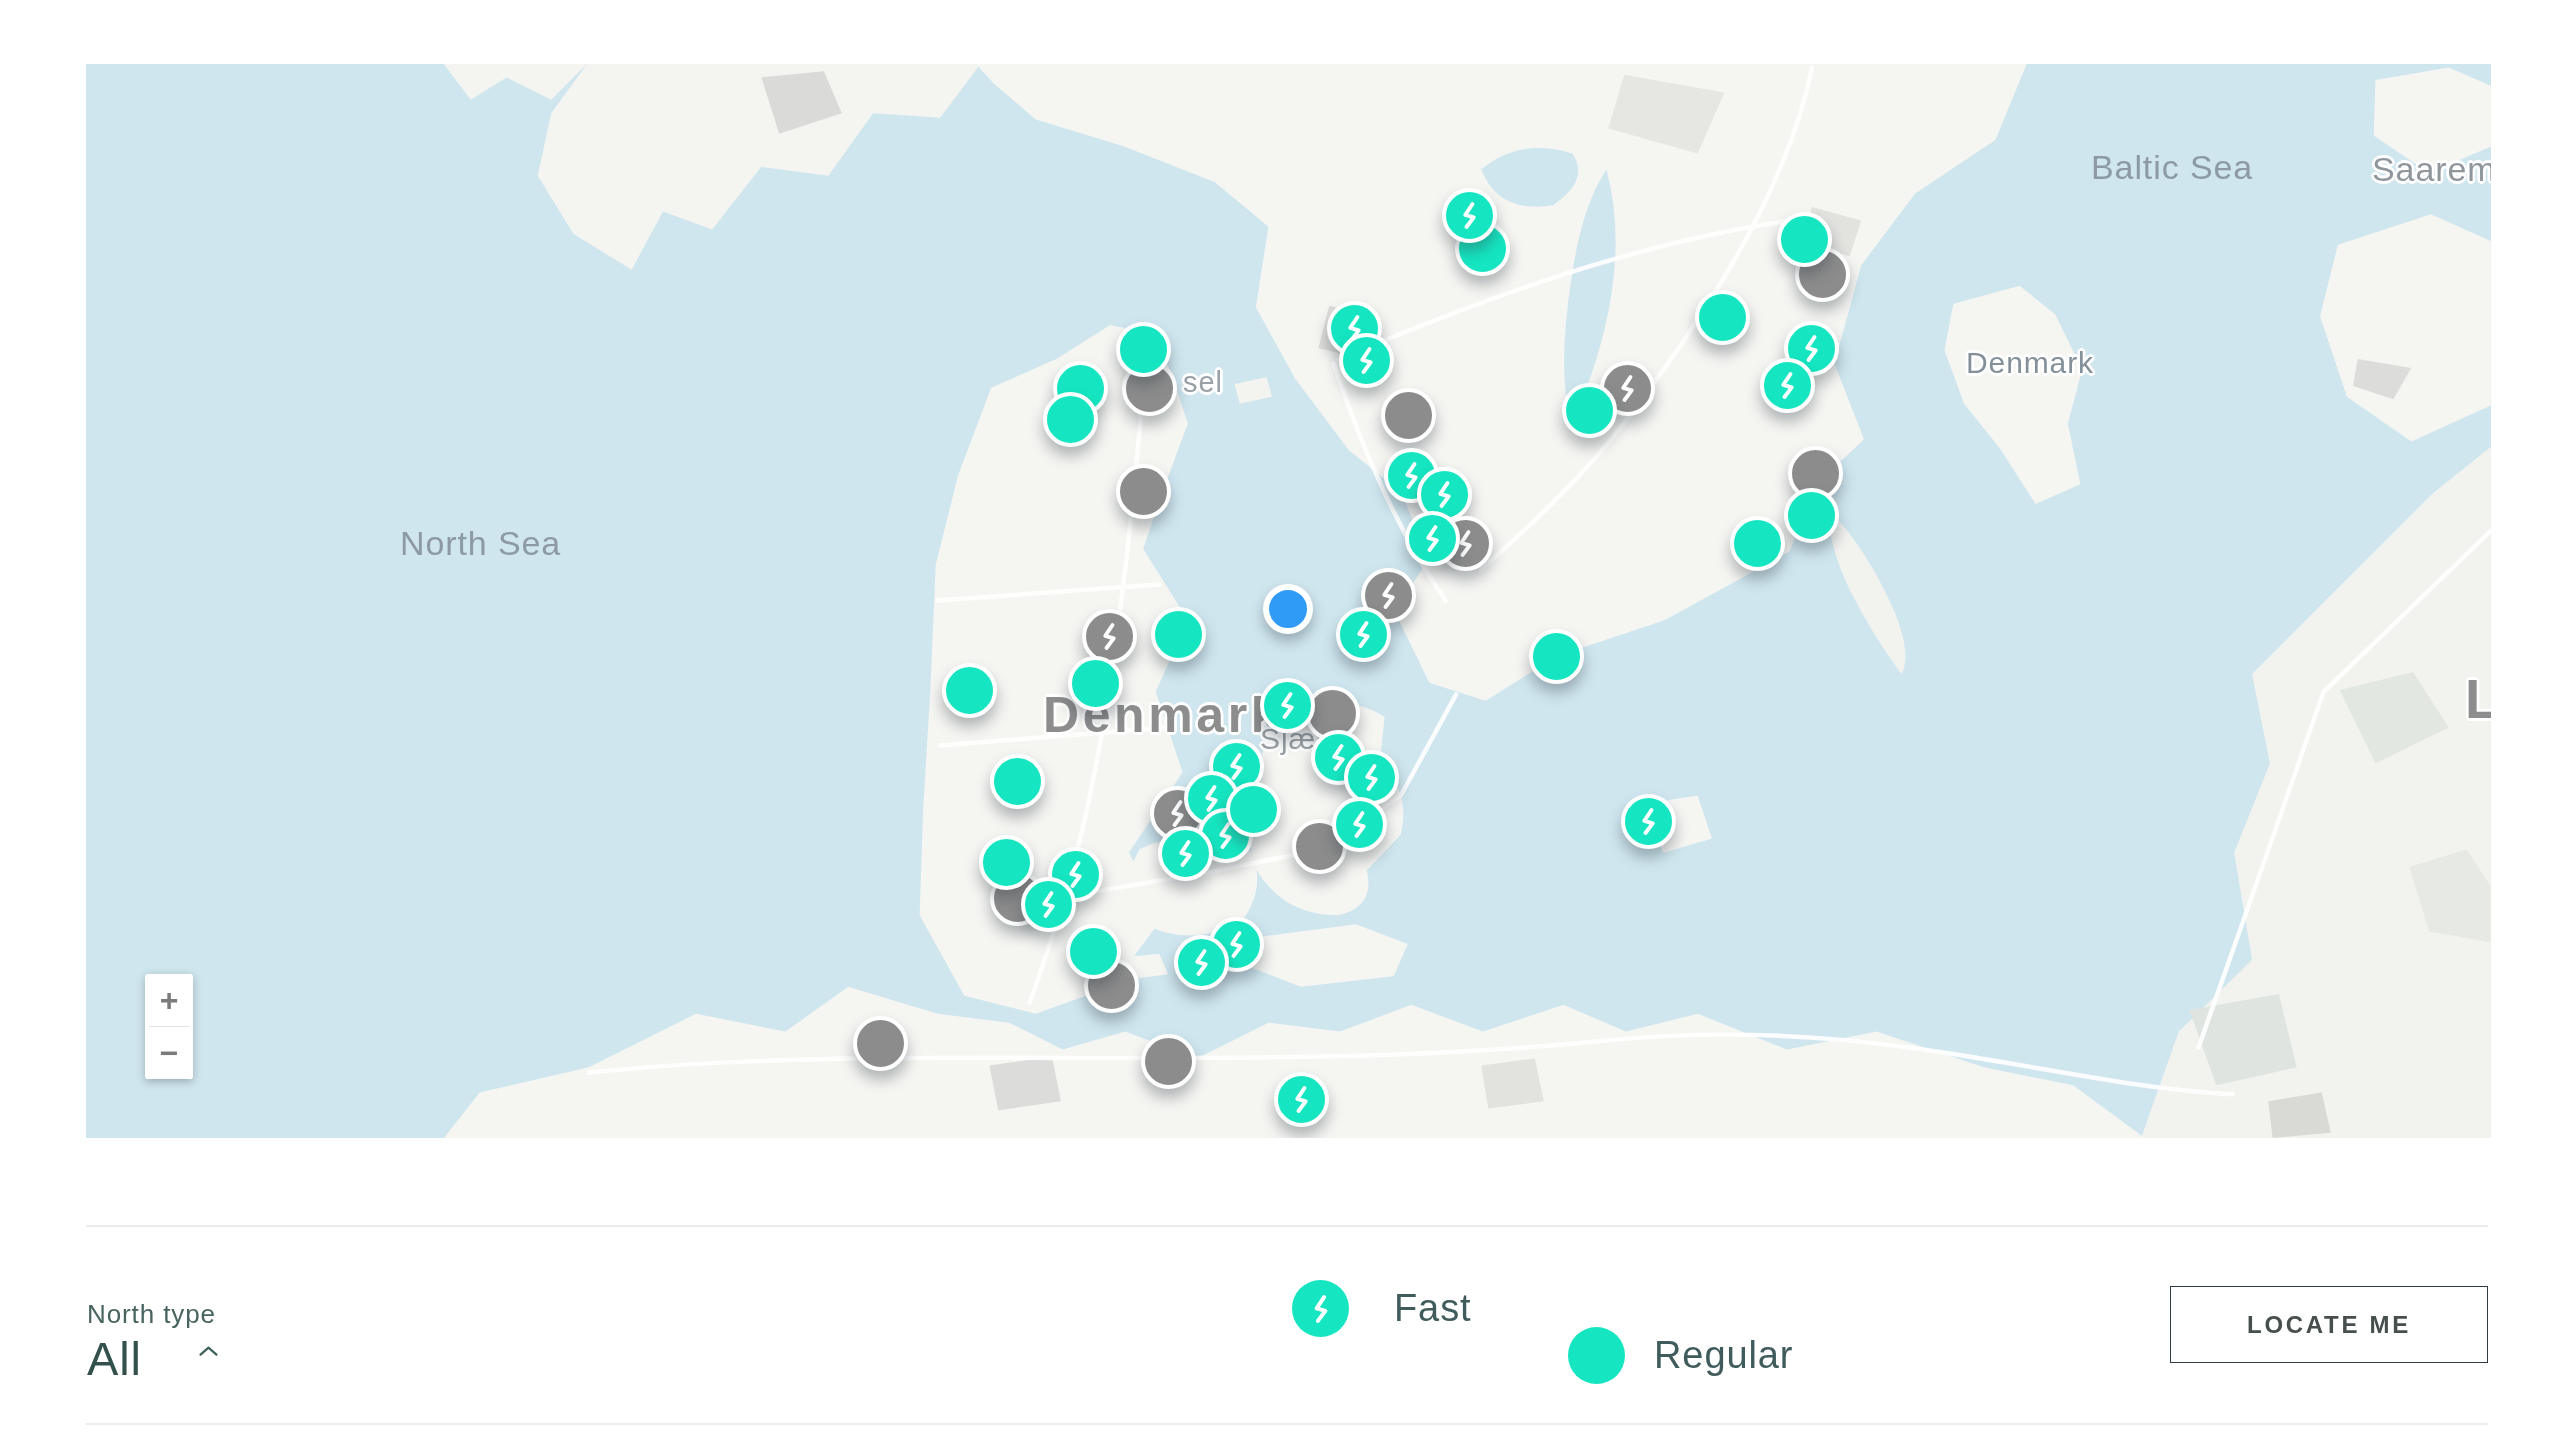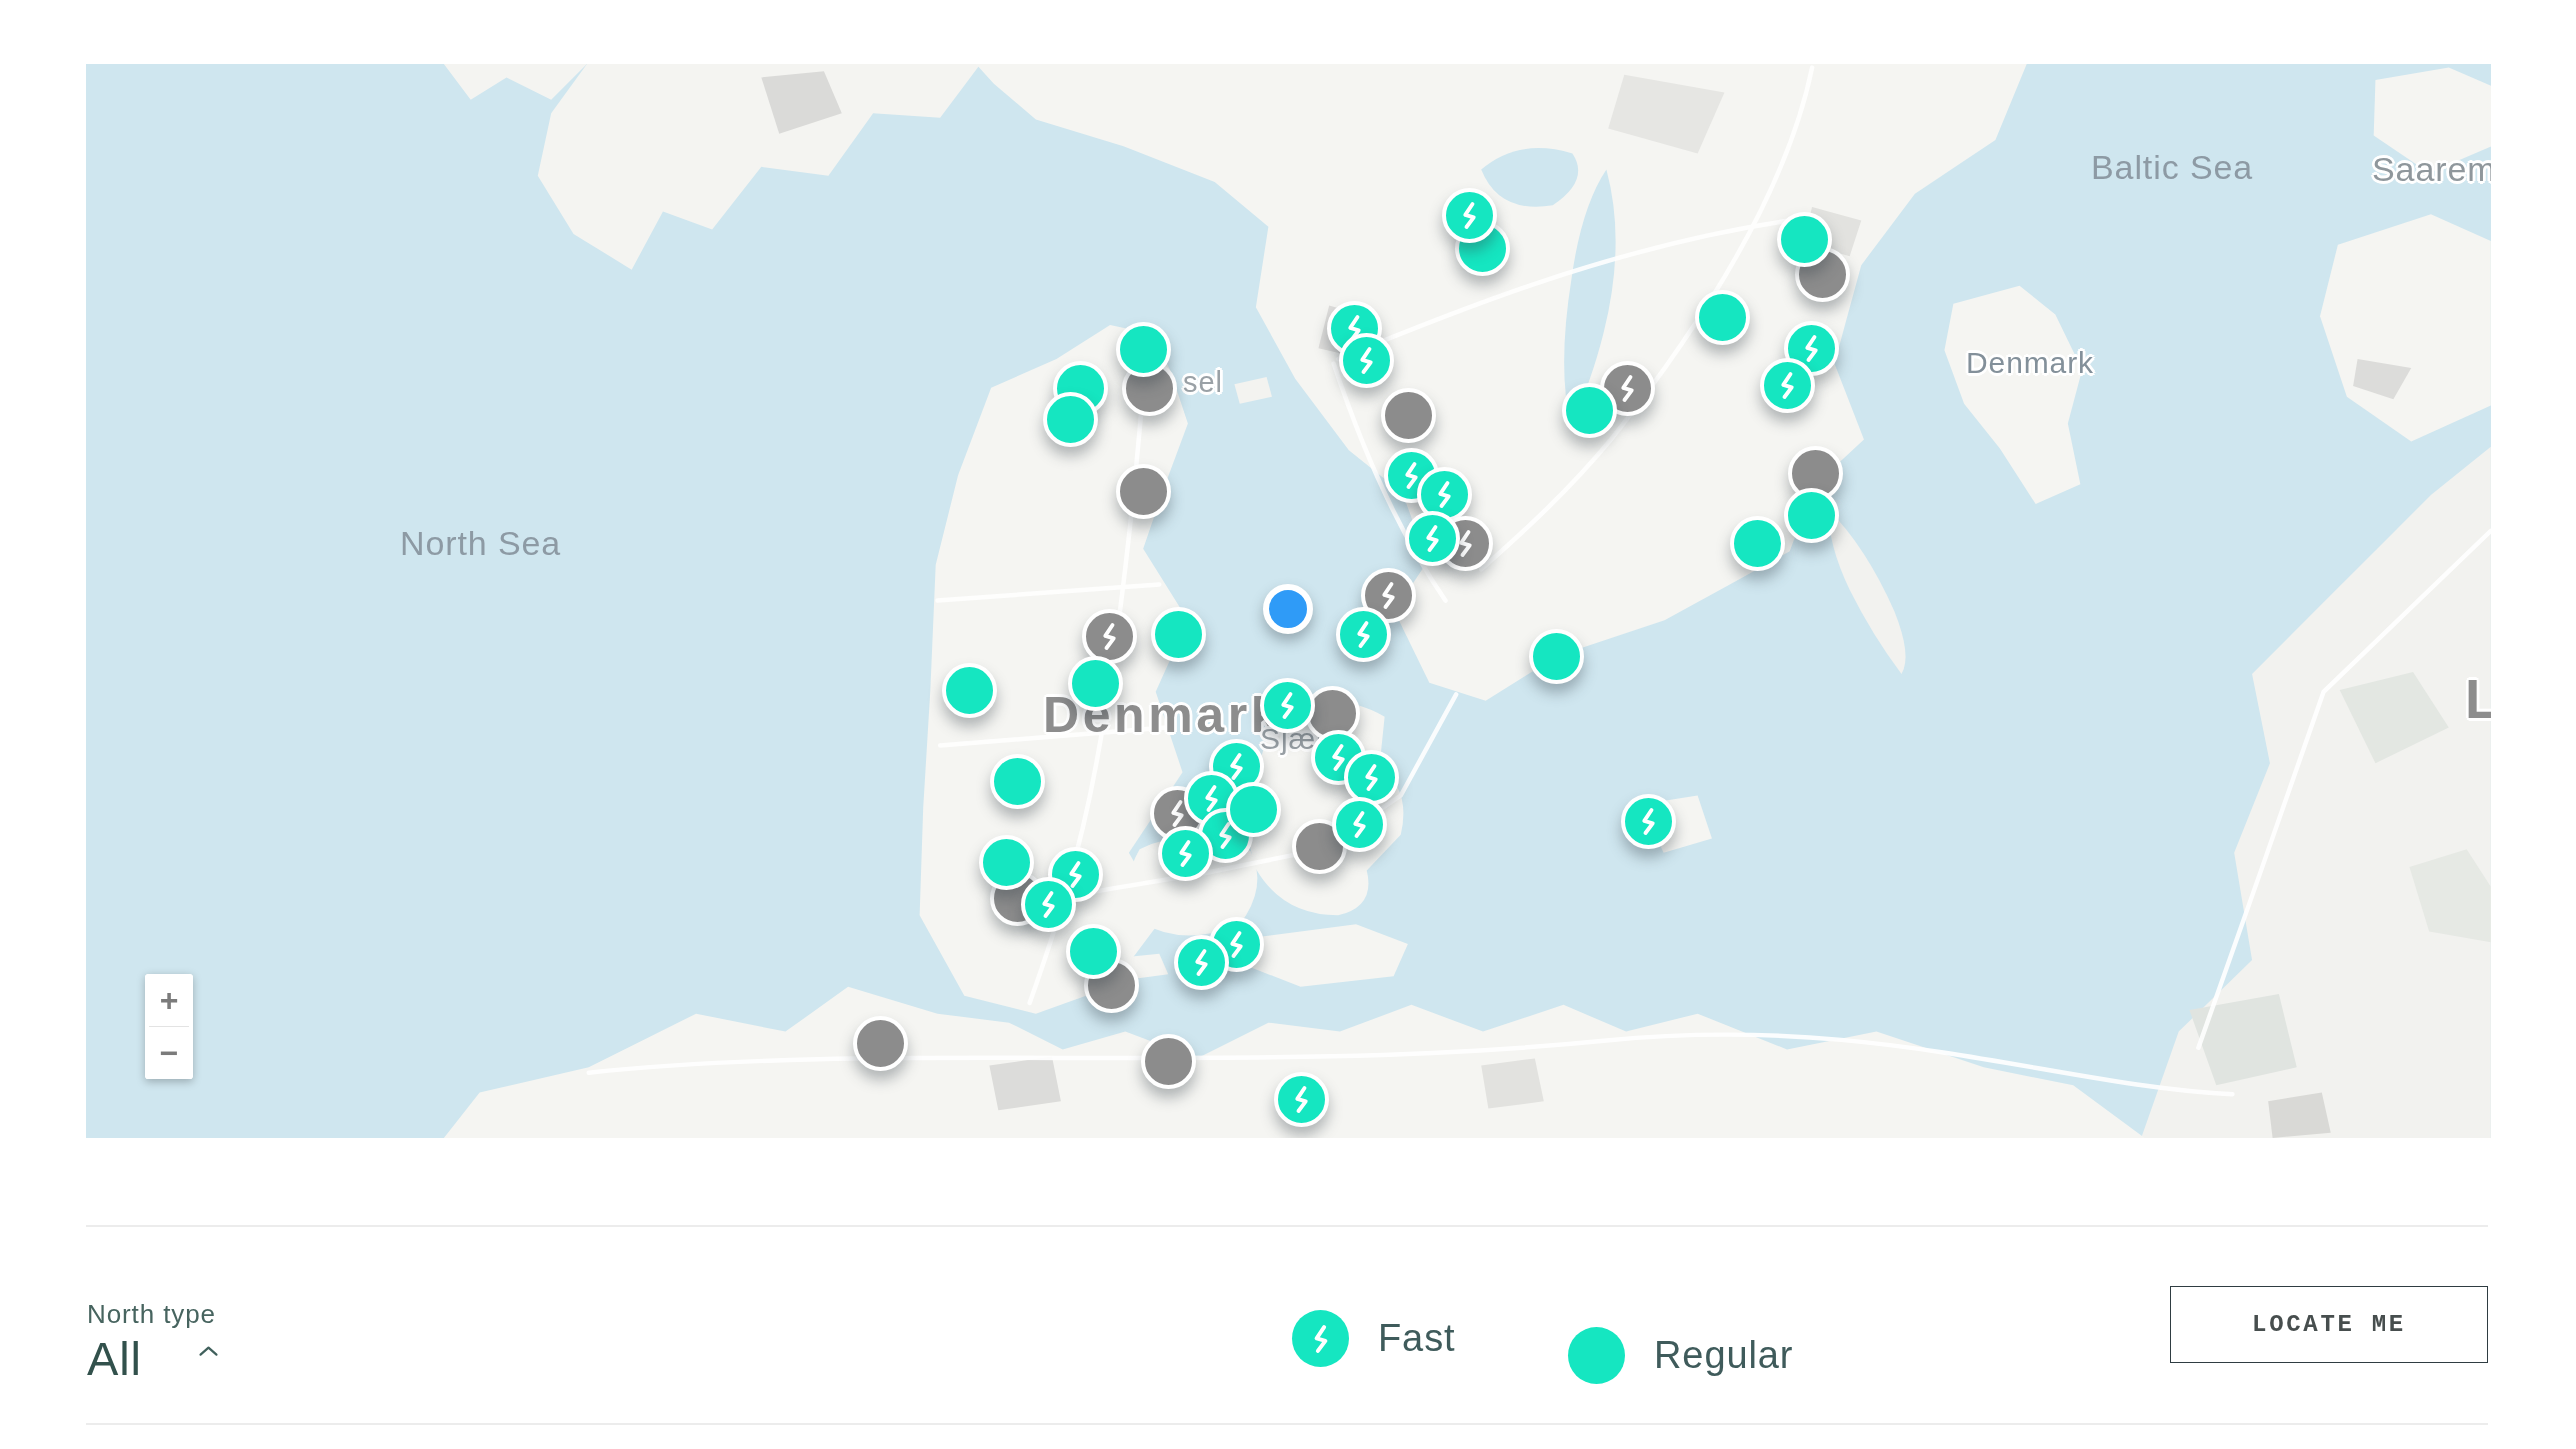--- a/index.html
+++ b/index.html
@@ -50,32 +50,32 @@
   .divider{position:absolute;left:86px;width:2402px;height:1.8px;background:#ececec;}
   .divider.mid{top:1225px;}
   .divider.bottom{top:1423px;}
   
   .plug-filter{position:absolute;left:87px;top:1299px;}
   .plug-label{font-size:26px;color:#47645f;letter-spacing:0.9px;}
   .plug-select{display:flex;margin-top:1px;cursor:pointer;}
   .plug-value{font-size:47px;color:#32514c;letter-spacing:0.9px;}
   .plug-caret{margin-left:55px;margin-top:12.5px;}
   .legend-item{position:absolute;display:flex;align-items:center;}
-  .legend-item.fast{left:1292px;top:1310px;}
+  .legend-item.fast{left:1292px;top:1280px;gap:16px;}
   .legend-item.regular{left:1568px;top:1327px;text-align:right;}
   .legend-dot{
     width:57px;height:57px;border-radius:50%;
     background:var(--marker-available,#15e6c1);
     display:flex;align-items:center;justify-content:center;flex:0 0 auto;
   }
   .legend-text{font-size:38px;color:#3f5b5b;letter-spacing:0.9px;margin-left:29px;}
   .locate-btn{
     position:absolute;left:2170px;top:1286px;width:318px;height:77px;
     background:#ffffff;border:1.8px solid #2f3d42;cursor:pointer;
-    font-family:Liberation Mono, monospace;
+    font-family:Liberation Sans, sans-serif;
     font-size:24px;font-weight:700;letter-spacing:2.7px;color:#474e4e;
   }
 </style>
 </head>
 <body>
 
 <div id="map">
   <svg class="geo" width="2405" height="1074" viewBox="0 0 2689 1201">
     <rect x="0" y="0" width="2689" height="1201" fill="#cfe6ef"></rect>
 

